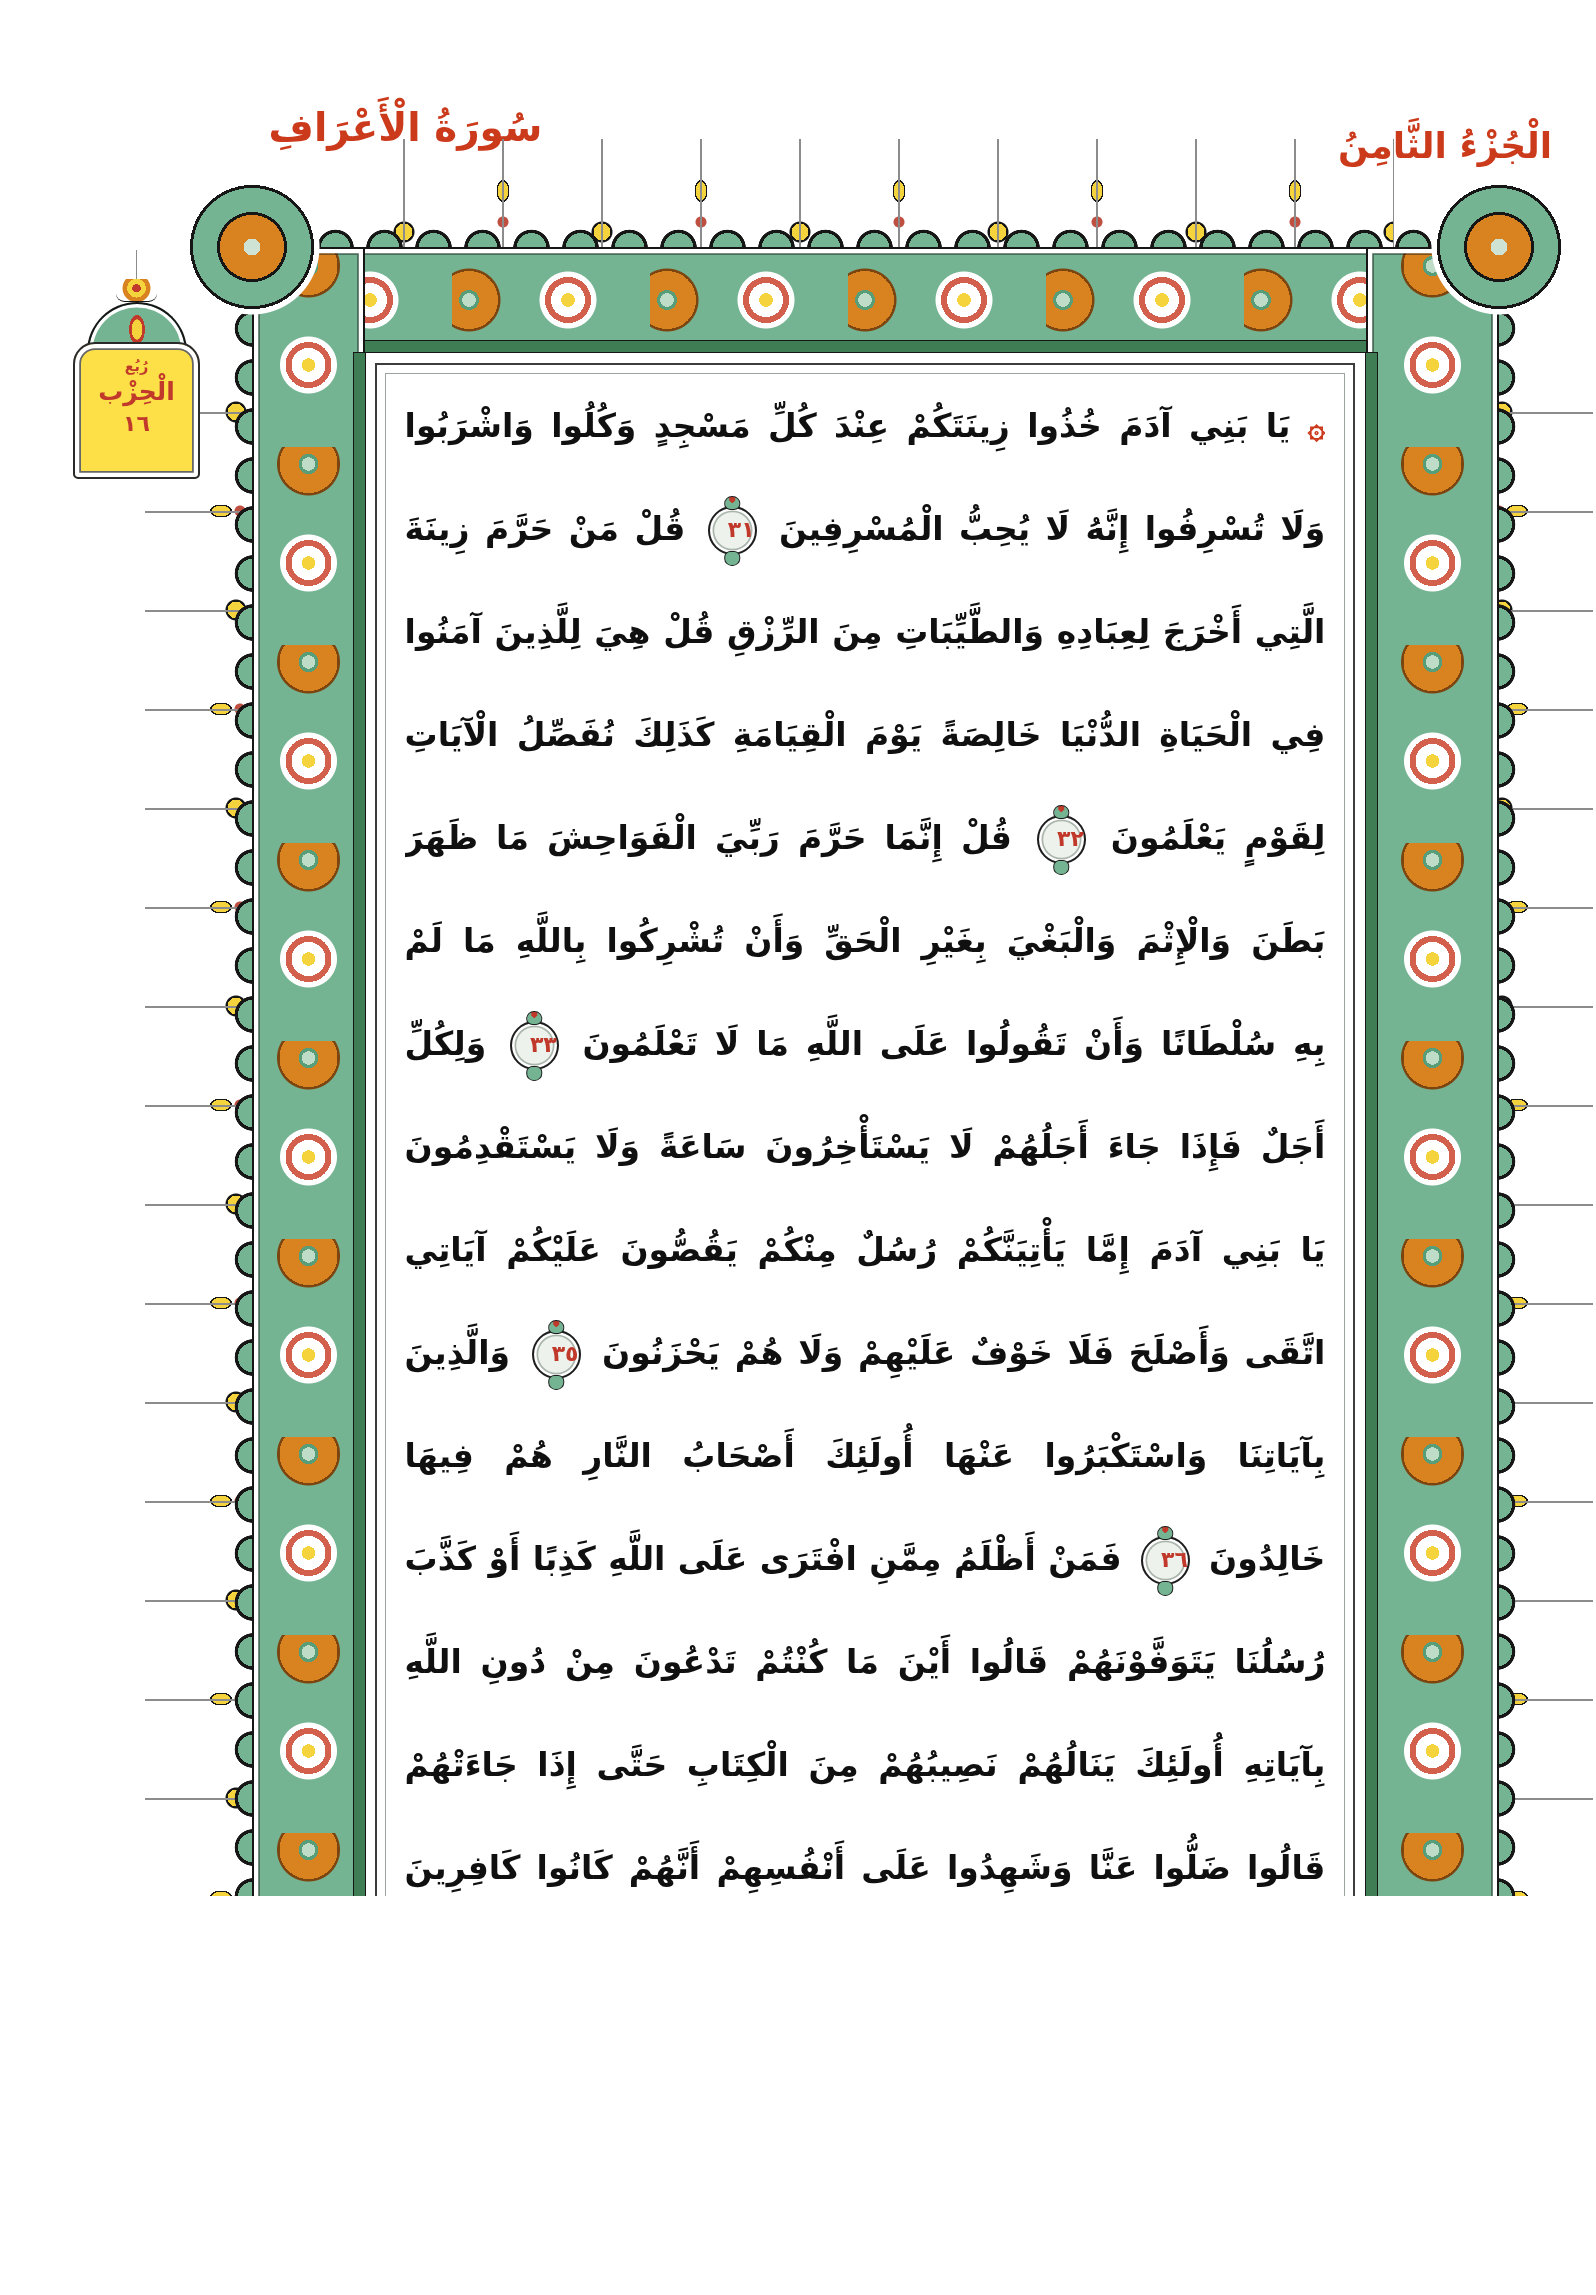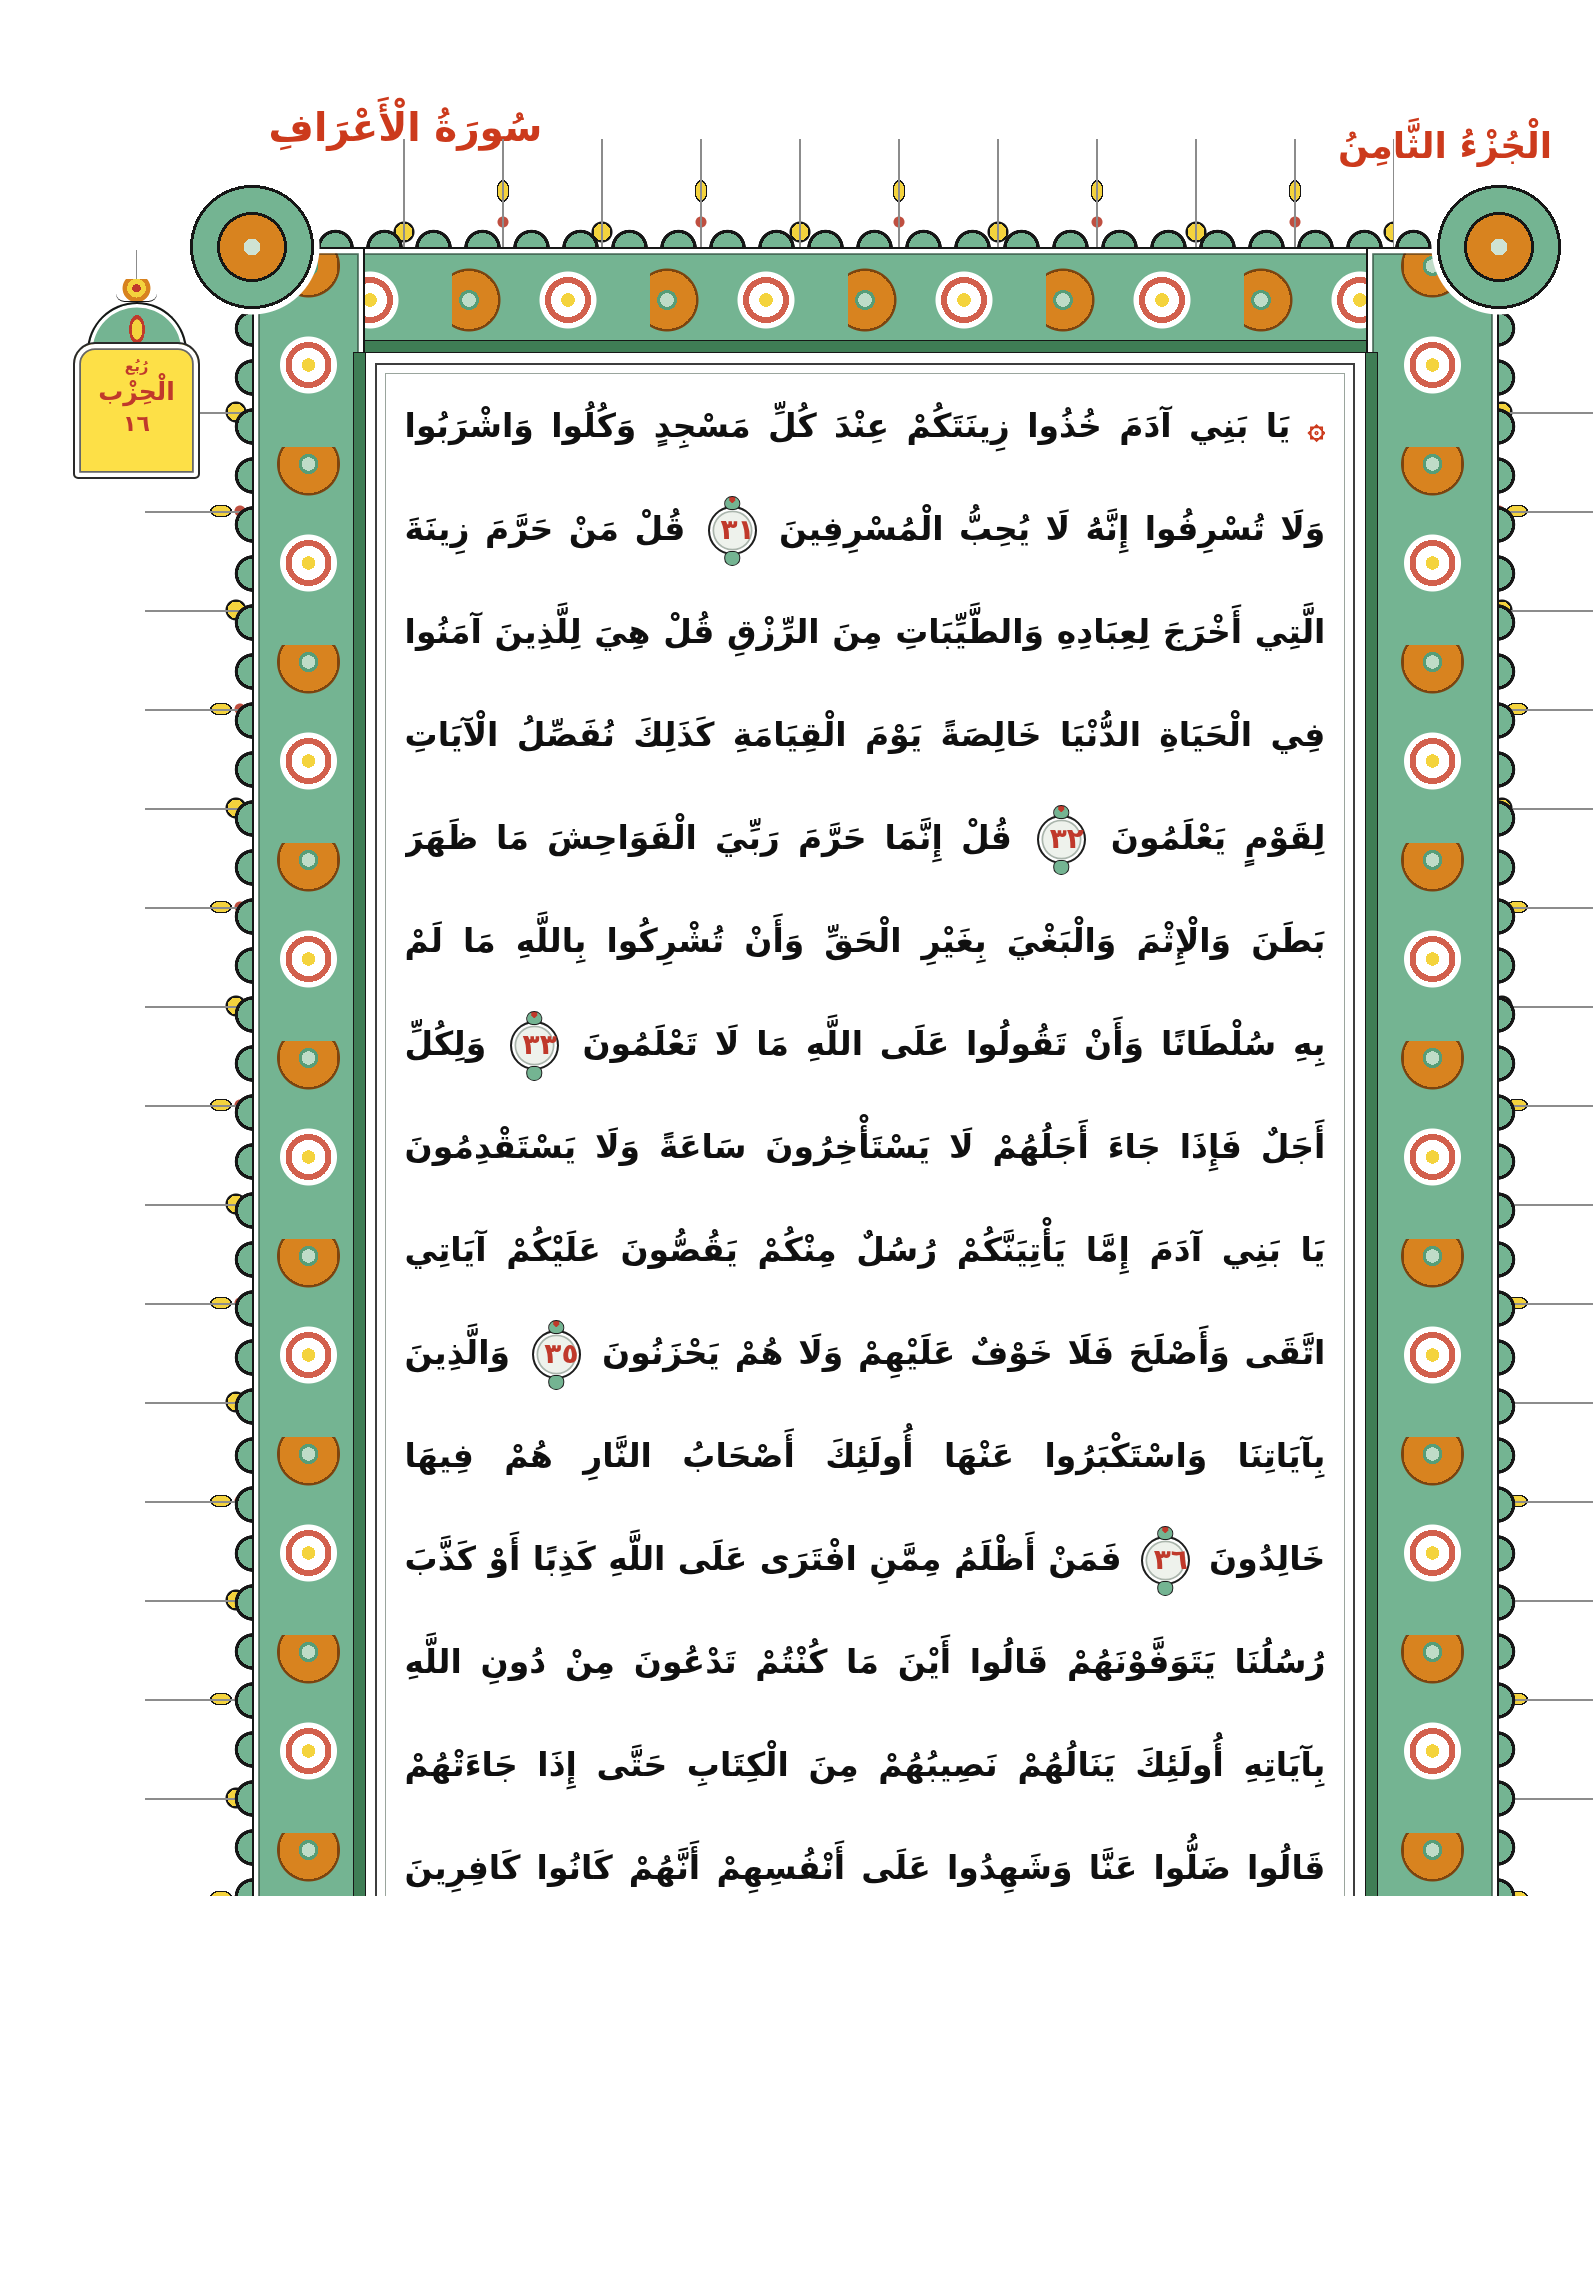--- a/index.html
+++ b/index.html
@@ -84,21 +84,21 @@
   .text-box{position:absolute;left:375px;top:363px;width:980px;height:1575px;z-index:5;
     border:2.5px solid #3d3d3d;background:#ffffff;box-sizing:border-box;padding:7.6px;}
   .text-inner{width:100%;height:100%;border:1.7px solid #9aa59d;box-sizing:border-box;padding:0px 19px;}
   .mushaf-lines{direction:rtl;height:100%;padding-top:0.8px;}
   .mline{height:103px;line-height:103px;text-align:justify;text-align-last:justify;
     font-size:33px;font-weight:bold;color:#101010;overflow:hidden;}
   .hizb-star{color:#cc3a1c;font-size:30px;vertical-align:middle;}
   .ayah{display:inline-block;width:49px;height:49px;line-height:44px;text-align:right;border-radius:50%;
     background:#eef2ec;border:2.5px solid #1d1d1d;box-sizing:border-box;
     box-shadow:inset 0 0 0 2.5px #ffffff,inset 0 0 0 4.2px #aab5ac;
-    color:#c0392b;font-size:28px;font-weight:bold;vertical-align:middle;position:relative;margin:0 6.8px;}
+    color:#c0392b;font-size:22px;font-weight:bold;vertical-align:middle;position:relative;margin:0 6.8px;}
   .ayah::before{content:"";position:absolute;left:50%;top:-12.7px;transform:translateX(-50%);
     width:13.5px;height:12.7px;border:0.8px solid #1d1d1d;border-radius:50% 50% 40% 40%;
     background:radial-gradient(circle at 50% 18%,#c0392b 0 3.4px,#74b492 3.4px 100%);}
   .ayah::after{content:"";position:absolute;left:50%;bottom:-12.7px;transform:translateX(-50%);
     width:13.5px;height:12.7px;border:0.8px solid #1d1d1d;border-radius:40% 40% 50% 50%;background:#74b492;}
 
   
   .medallion{position:absolute;left:73px;top:250px;width:127px;z-index:2;text-align:center;}
   .m-line{width:1.7px;height:29px;background:#8c8c8c;margin:0 auto;}
   .m-crown{width:41px;height:22px;margin:0 auto;border-bottom:1.7px solid #161616;border-radius:8.4px;

